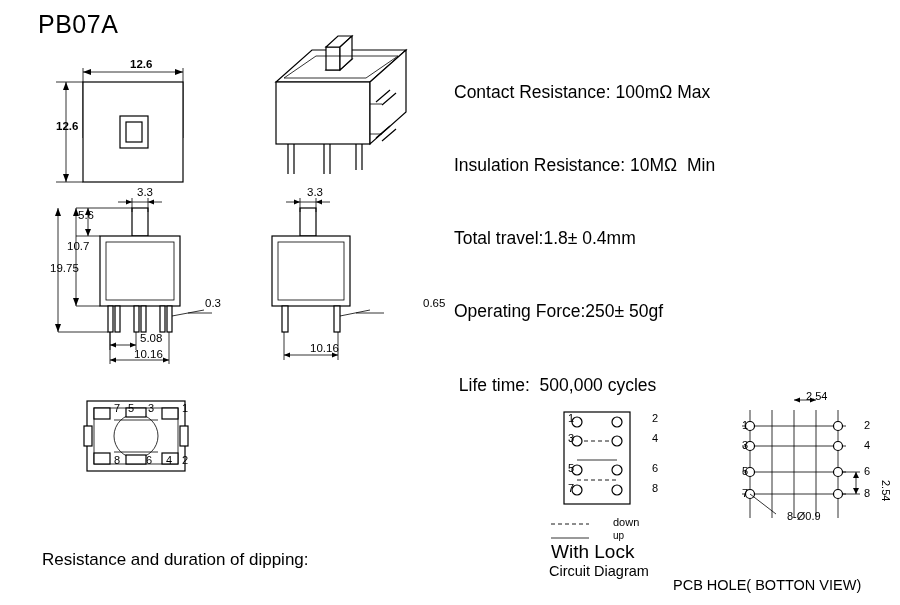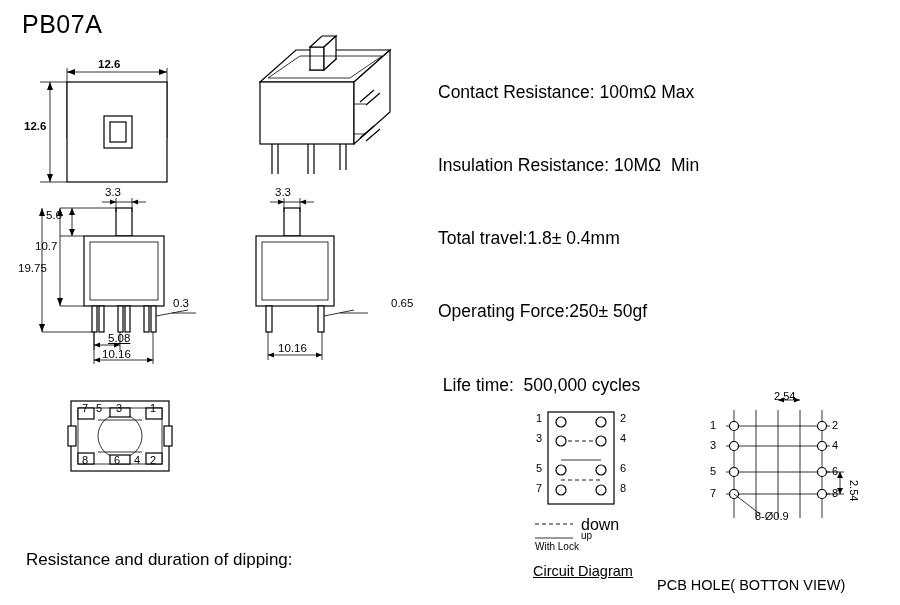--- a/index.html
+++ b/index.html
@@ -1,32 +1,32 @@
 <!DOCTYPE html>
 <html><head>
 <meta charset="utf-8">
 <style>
   html,body{margin:0;padding:0;}
   body{
     width:900px;height:605px;background:#ffffff;position:relative;
     font-family:"Liberation Sans", sans-serif;color:#000;overflow:hidden;
   }
-  .abs{position:absolute;}
+  .abs{position:absolute;margin-left:16px;}
   .ttl{font-size:25px;letter-spacing:.5px;}
   .spec{font-size:17.5px;line-height:24.4px;white-space:pre;}
   .dim{font-size:11.5px;}
   .note{font-size:17px;line-height:27px;white-space:pre;}
   .cap{font-size:14.5px;text-align:right;}
   .num{font-size:11px;}
   svg{display:block;overflow:visible;}
   .s{fill:none;stroke:#000;stroke-width:1.2;}
   .sf{fill:#fff;stroke:#000;stroke-width:1.2;}
   .thin{fill:none;stroke:#000;stroke-width:.8;}
   .dash{fill:none;stroke:#000;stroke-width:.9;stroke-dasharray:4 3;}
-  .ul{text-decoration:underline;padding-left:12px;}
+  .ul{padding-left:12px;}
 </style>
 </head>
 <body>
 
 <div class="abs ttl" style="left:22px;top:10px;">PB07A</div>
 
 <div class="abs spec" style="left:438px;top:31px;">
   <div>Contact Resistance: 100mΩ Max</div>
   <div>Insulation Resistance: 10MΩ  Min</div>
   <div>Total travel:1.8± 0.4mm</div>
@@ -242,24 +242,24 @@
   <div class="abs num" style="left:94px;top:24px;">4</div>
   <div class="abs num" style="left:94px;top:54px;">6</div>
   <div class="abs num" style="left:94px;top:74px;">8</div>
 </div>
 
 <div class="abs" style="left:533px;top:518px;">
   <svg width="60" height="26" viewBox="0 0 60 26">
     <line class="dash" x1="2" y1="6" x2="40" y2="6"></line>
     <line class="thin" x1="2" y1="20" x2="40" y2="20"></line>
   </svg>
-  <div class="abs" style="left:48px;top:-2px;font-size:16px;">down</div>
+  <div class="abs" style="left:48px;top:-2px;font-size:11px;">down</div>
   <div class="abs" style="left:48px;top:12px;font-size:10px;">up</div>
 </div>
-<div class="abs" style="left:535px;top:541px;font-size:10px;">With  Lock</div>
+<div class="abs" style="left:535px;top:541px;font-size:19px;">With  Lock</div>
 <div class="abs cap ul" style="left:521px;top:563px;">Circuit Diagram</div>
 
 <div class="abs" style="left:700px;top:398px;text-decoration:underline;">
   <svg width="160" height="140" viewBox="0 0 160 140">
 
     <line class="thin" x1="34" y1="12" x2="34" y2="120"></line>
     <line class="thin" x1="56" y1="12" x2="56" y2="120"></line>
     <line class="thin" x1="78" y1="12" x2="78" y2="120"></line>
     <line class="thin" x1="100" y1="12" x2="100" y2="120"></line>
     <line class="thin" x1="122" y1="12" x2="122" y2="120"></line>

